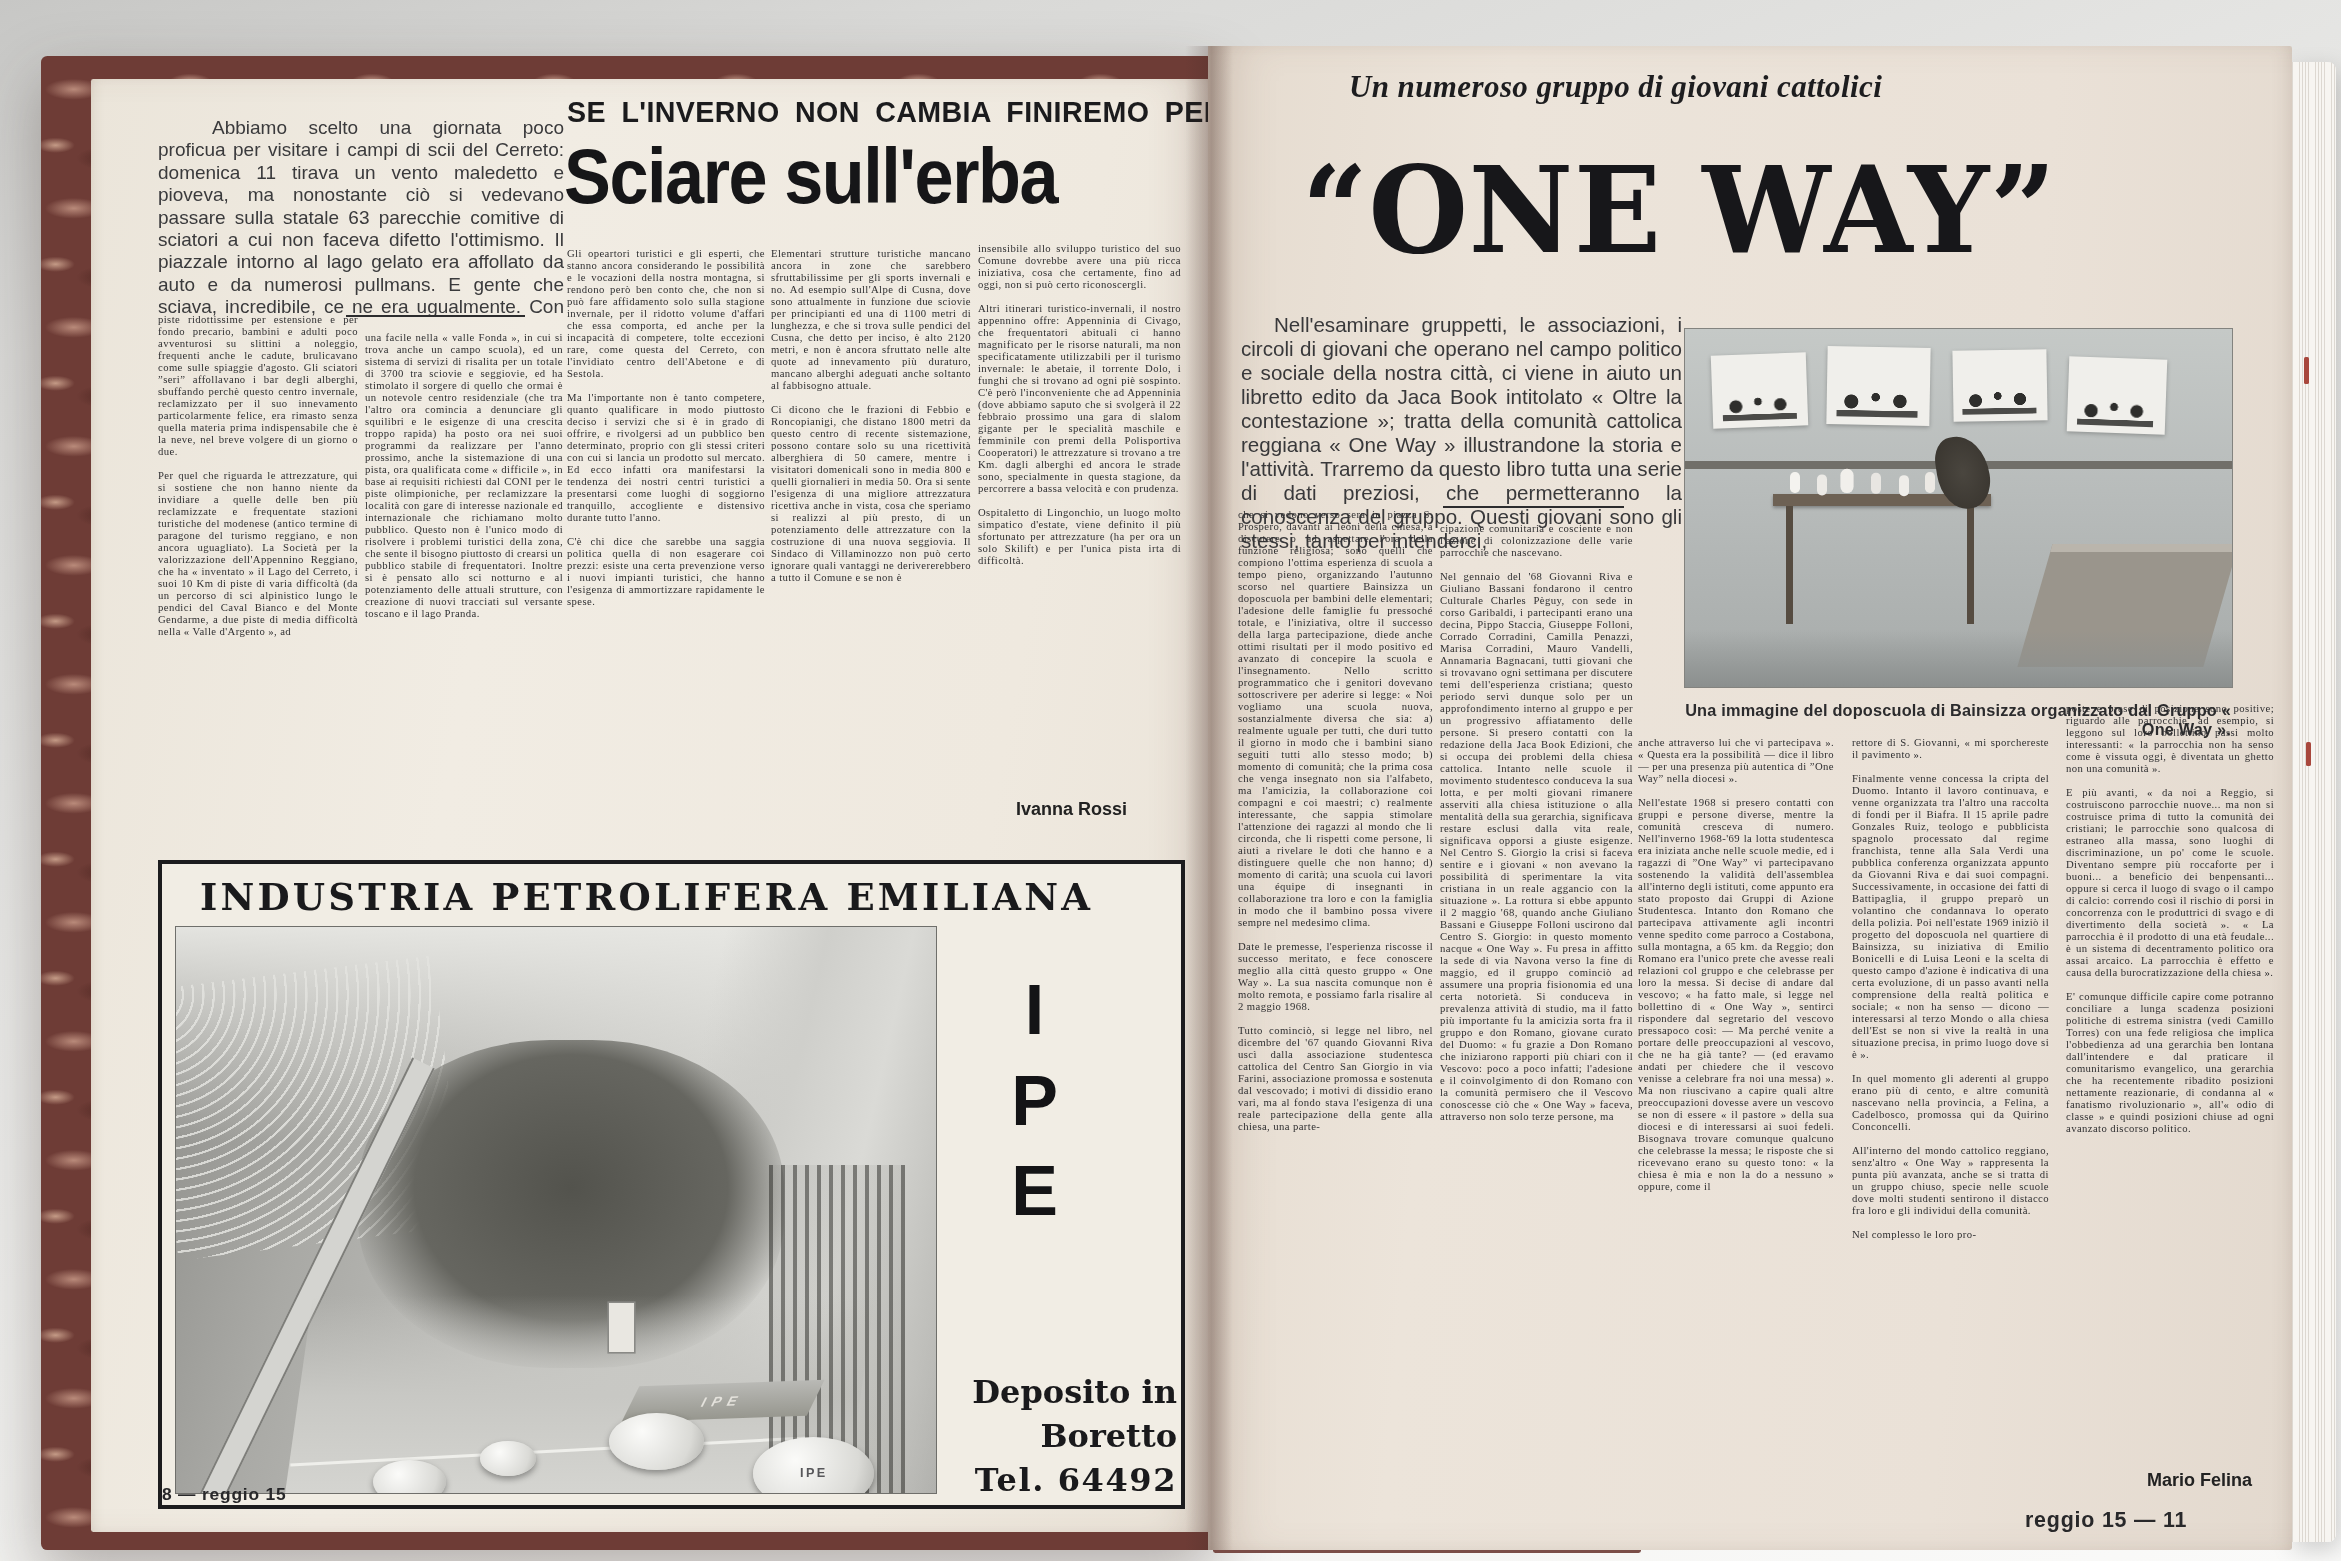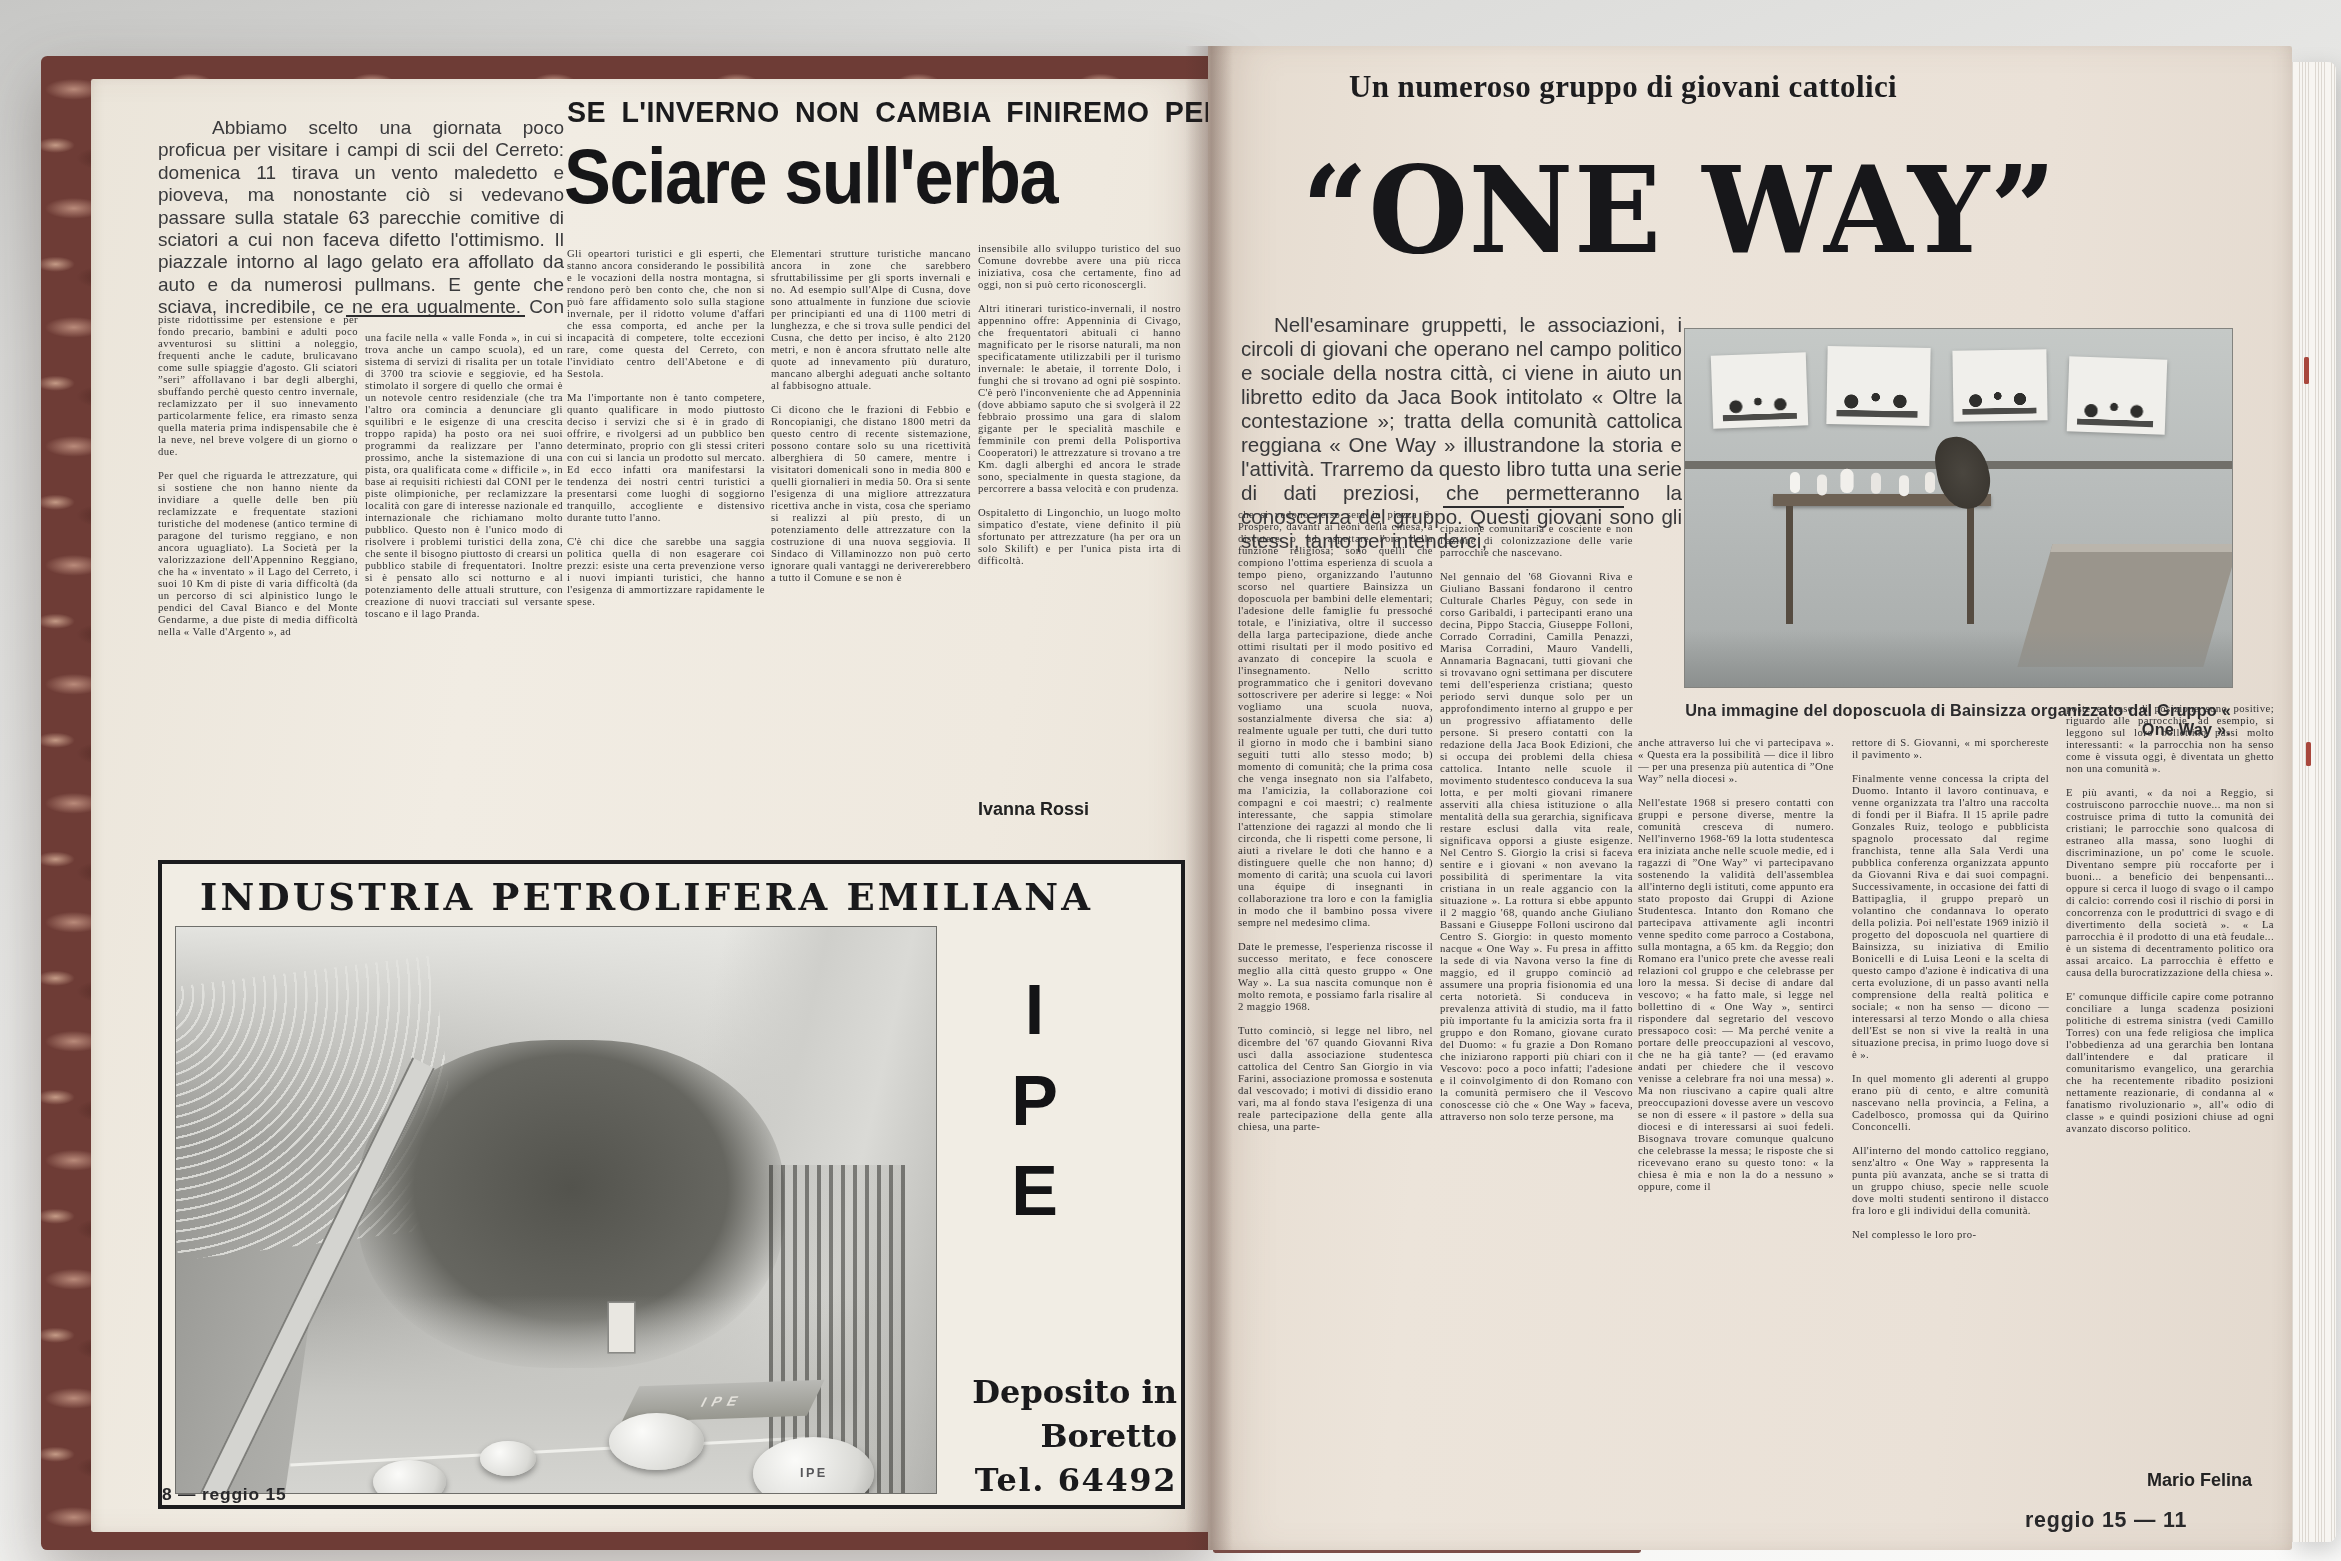--- a/index.html
+++ b/index.html
@@ -35,21 +35,21 @@
   .abs{position:absolute;}
   .serifcol{font-family:"Liberation Serif", serif;font-size:10.7px;line-height:12px;
       letter-spacing:0.4px;color:#2f2f31;text-align:justify;white-space:pre-line;
       overflow:hidden;hyphens:none;}
   .sansintro{font-family:"Liberation Sans", sans-serif;color:#3a3a3c;text-align:justify;white-space:pre-line;overflow:hidden;}
   .kicker-left{font-family:"Liberation Sans", sans-serif;font-weight:700;font-size:28.6px;
       letter-spacing:0.4px;word-spacing:7.1px;color:#1b1b1d;white-space:nowrap;}
   .headline-left{font-family:"Liberation Sans", sans-serif;font-weight:700;font-size:78px;
       letter-spacing:-1.6px;color:#161618;transform:scaleX(.9);transform-origin:left top;white-space:nowrap;}
   .kicker-right{font-family:"Liberation Serif", serif;font-weight:700;font-size:31px;line-height:37px;
-      color:#1d1d1f;letter-spacing:0.4px;}
+      color:#1d1d1f;letter-spacing:0.4px;font-style:italic;}
   .headline-right{font-family:"DejaVu Serif", serif;font-weight:700;font-size:119px;
       color:#17171a;letter-spacing:0.8px;white-space:nowrap;transform:scaleX(.96);transform-origin:left top;}
   .byline{font-family:"Liberation Sans", sans-serif;font-weight:700;font-size:18px;color:#222;}
   .pagenum{font-family:"Liberation Sans", sans-serif;font-weight:700;font-size:19px;color:#28282a;letter-spacing:0.8px;}
   .caption{font-family:"Liberation Sans", sans-serif;font-weight:700;font-size:16.3px;color:#2b2b2d;letter-spacing:0.2px;text-align:right;}
   .rule{background:#2c2c2e;height:2.4px;}
   
   .ad-box{border:4px solid #1c1c1e;background:#f1ede4;}
   .ad-headline{font-family:"DejaVu Serif", serif;font-weight:700;font-size:37px;letter-spacing:3.2px;
       color:#1a1a1c;white-space:nowrap;}
@@ -130,21 +130,21 @@
 
 C'è chi dice che sarebbe una saggia politica quella di non esagerare coi prezzi: esiste una certa prevenzione verso i nuovi impianti turistici, che hanno l'esigenza di ammortizzare rapidamente le spese.</div>
     <div class="abs serifcol" style="left:680px;top:168px;width:200px;height:581px;">Elementari strutture turistiche mancano ancora in zone che sarebbero sfruttabilissime per gli sports invernali e no. Ad esempio sull'Alpe di Cusna, dove sono attualmente in funzione due sciovie per principianti ed una di 1100 metri di lunghezza, e che si trova sulle pendici del Cusna, che detto per inciso, è alto 2120 metri, e non è ancora sfruttato nelle alte quote ad innevamento più duraturo, mancano alberghi adeguati anche soltanto al fabbisogno attuale.
 
 Ci dicono che le frazioni di Febbio e Roncopianigi, che distano 1800 metri da questo centro di recente sistemazione, possono contare solo su una ricettività alberghiera di 50 camere, mentre i visitatori domenicali sono in media 800 e quelli giornalieri in media 50. Ora si sente l'esigenza di una migliore attrezzatura ricettiva anche in vista, cosa che speriamo si realizzi al più presto, di un potenziamento delle attrezzature con la costruzione di una nuova seggiovia. Il Sindaco di Villaminozzo non può certo ignorare quali vantaggi ne derivererebbero a tutto il Comune e se non è</div>
     <div class="abs serifcol" style="left:887px;top:163px;width:203px;height:555px;">insensibile allo sviluppo turistico del suo Comune dovrebbe avere una più ricca iniziativa, cosa che certamente, fino ad oggi, non si può certo riconoscergli.
 
 Altri itinerari turistico-invernali, il nostro appennino offre: Appenninia di Civago, che frequentatori abituali ci hanno magnificato per le risorse naturali, ma non specificatamente utilizzabili per il turismo invernale: le abetaie, il torrente Dolo, i funghi che si trovano ad ogni piè sospinto. C'è però l'inconveniente che ad Appenninia (dove abbiamo saputo che si svolgerà il 22 febbraio prossimo una gara di slalom gigante per le specialità maschile e femminile con premi della Polisportiva Cooperatori) le attrezzature si trovano a tre Km. dagli alberghi ed ancora le strade sono, specialmente in questa stagione, da percorrere a bassa velocità e con prudenza.
 
 Ospitaletto di Lingonchio, un luogo molto simpatico d'estate, viene definito il più sfortunato per attrezzature (ha per ora un solo Skilift) e per l'unica pista irta di difficoltà.</div>
-    <div class="abs byline" style="left:887px;top:720px;width:203px;text-align:left;padding-right:16px;box-sizing:border-box;">Ivanna Rossi</div>
+    <div class="abs byline" style="left:887px;top:720px;width:203px;text-align:center;padding-right:16px;box-sizing:border-box;">Ivanna Rossi</div>
 
     <div class="abs ad-box" style="left:67px;top:781px;width:1027px;height:649px;box-sizing:border-box;">
       <div class="abs ad-headline" style="left:38px;top:11px;">INDUSTRIA PETROLIFERA EMILIANA</div>
 
       <div class="abs ad-photo" style="left:12.7px;top:62px;width:760px;height:566px;">
         <div class="ph-sky"></div>
         <div class="ph-river"></div>
         <div class="ph-town"></div>
         <div class="ph-woods"></div>
         <div class="ph-road"></div>

